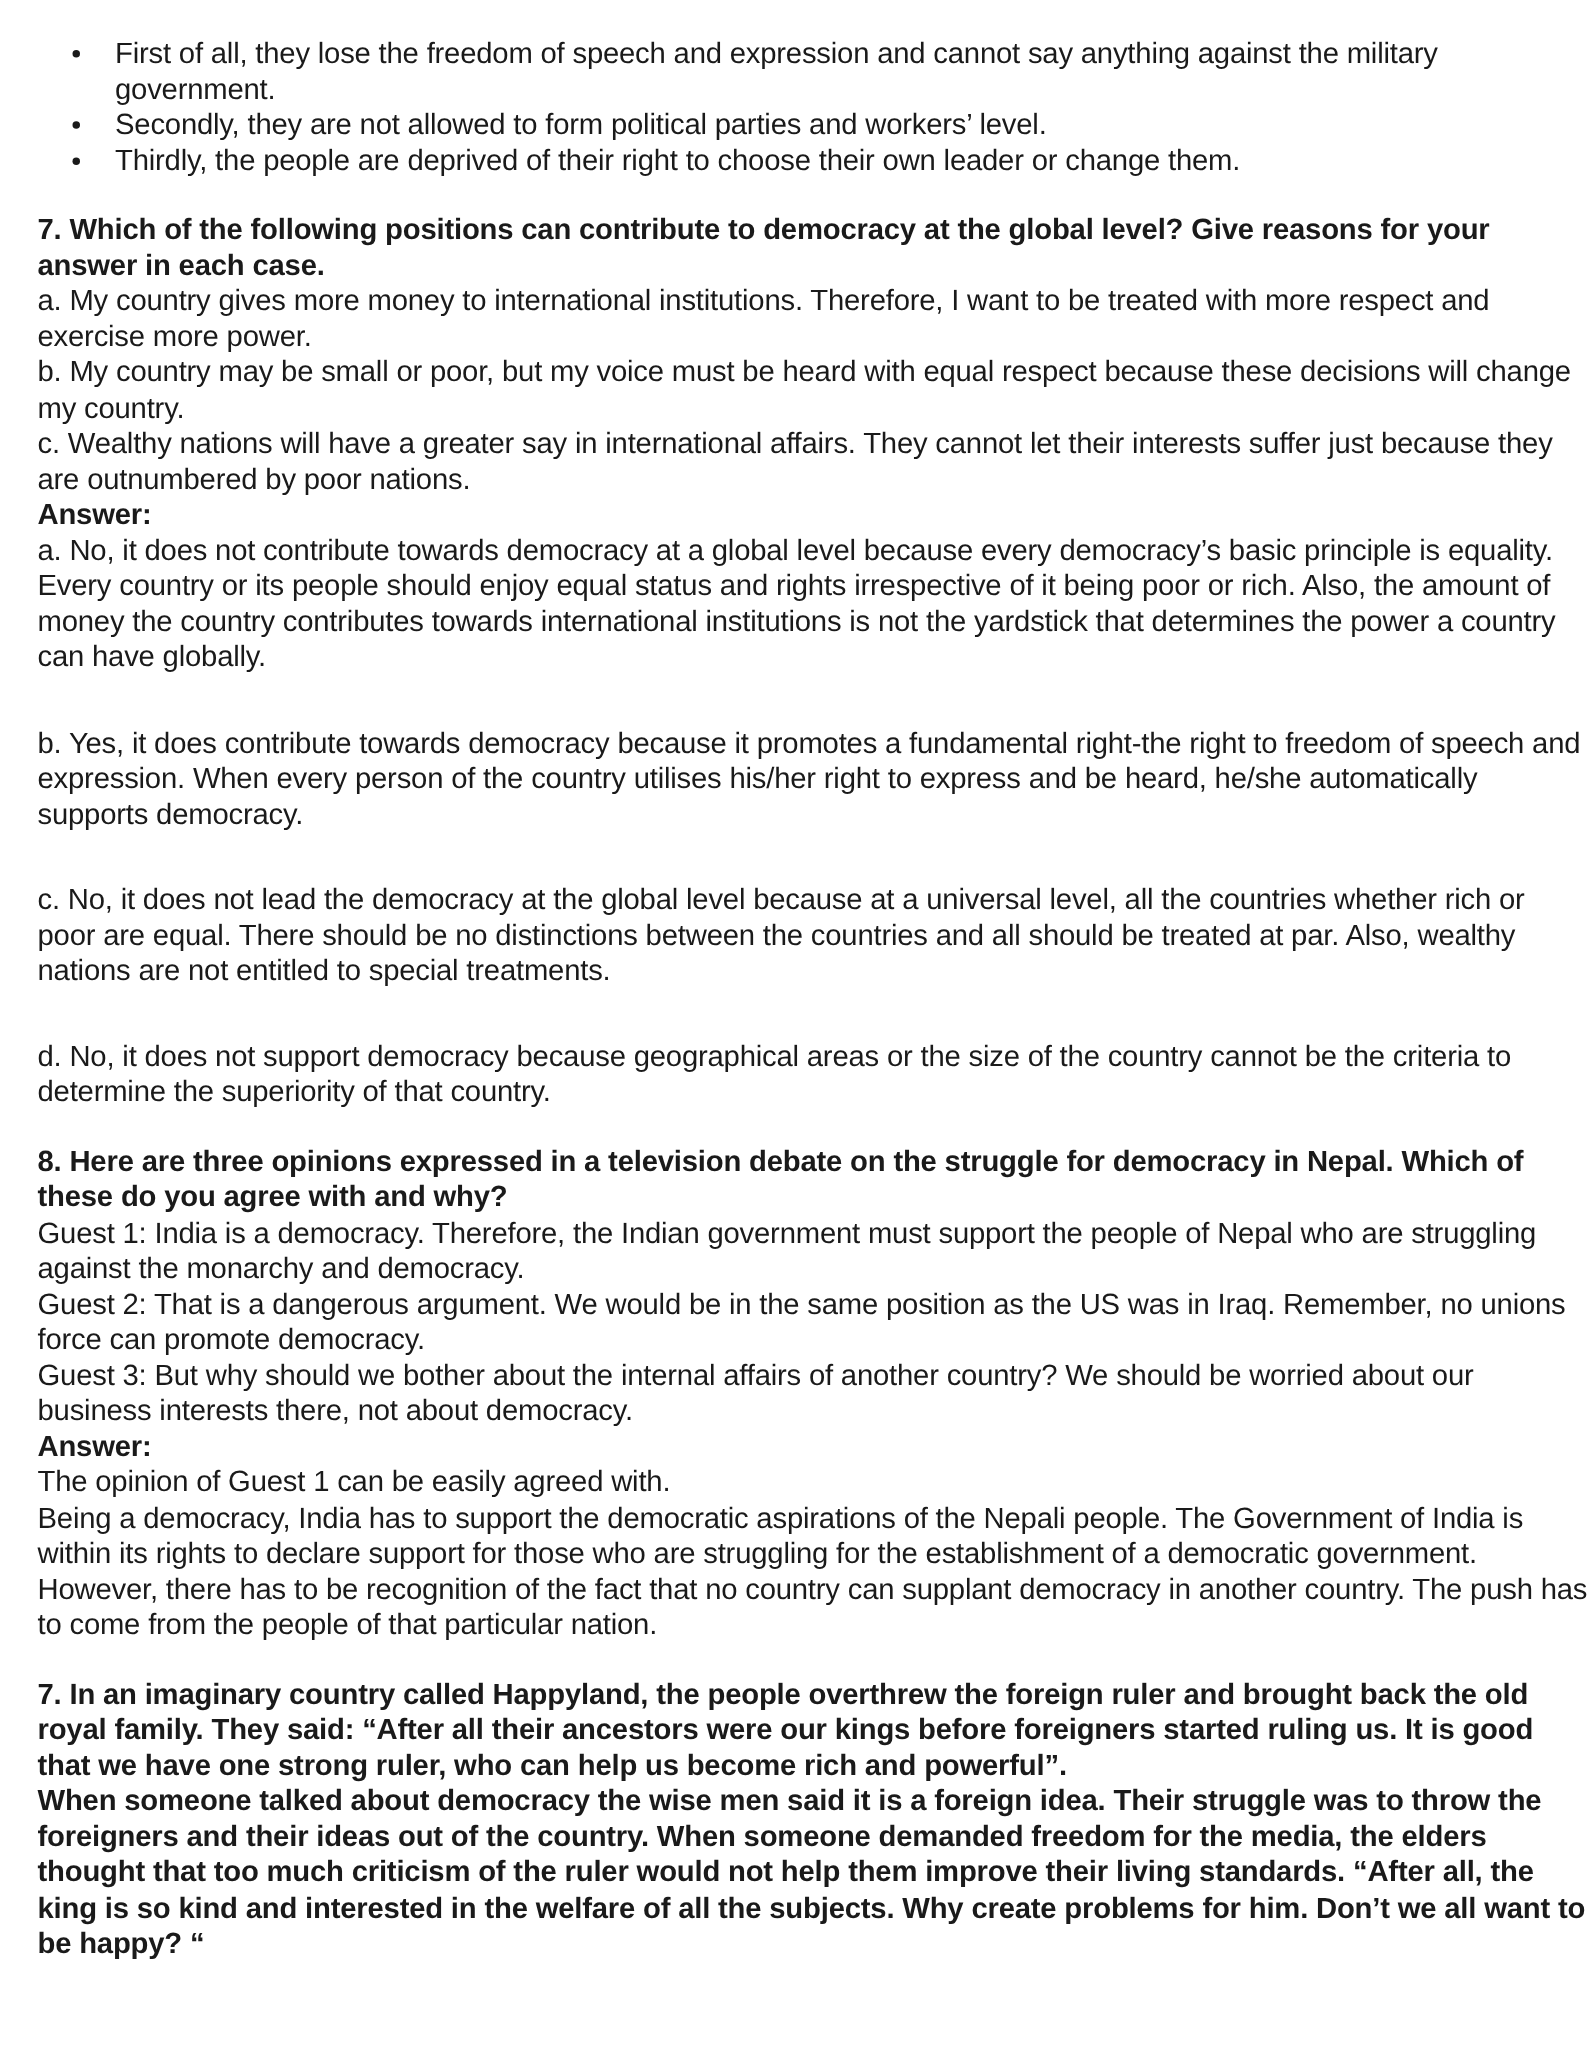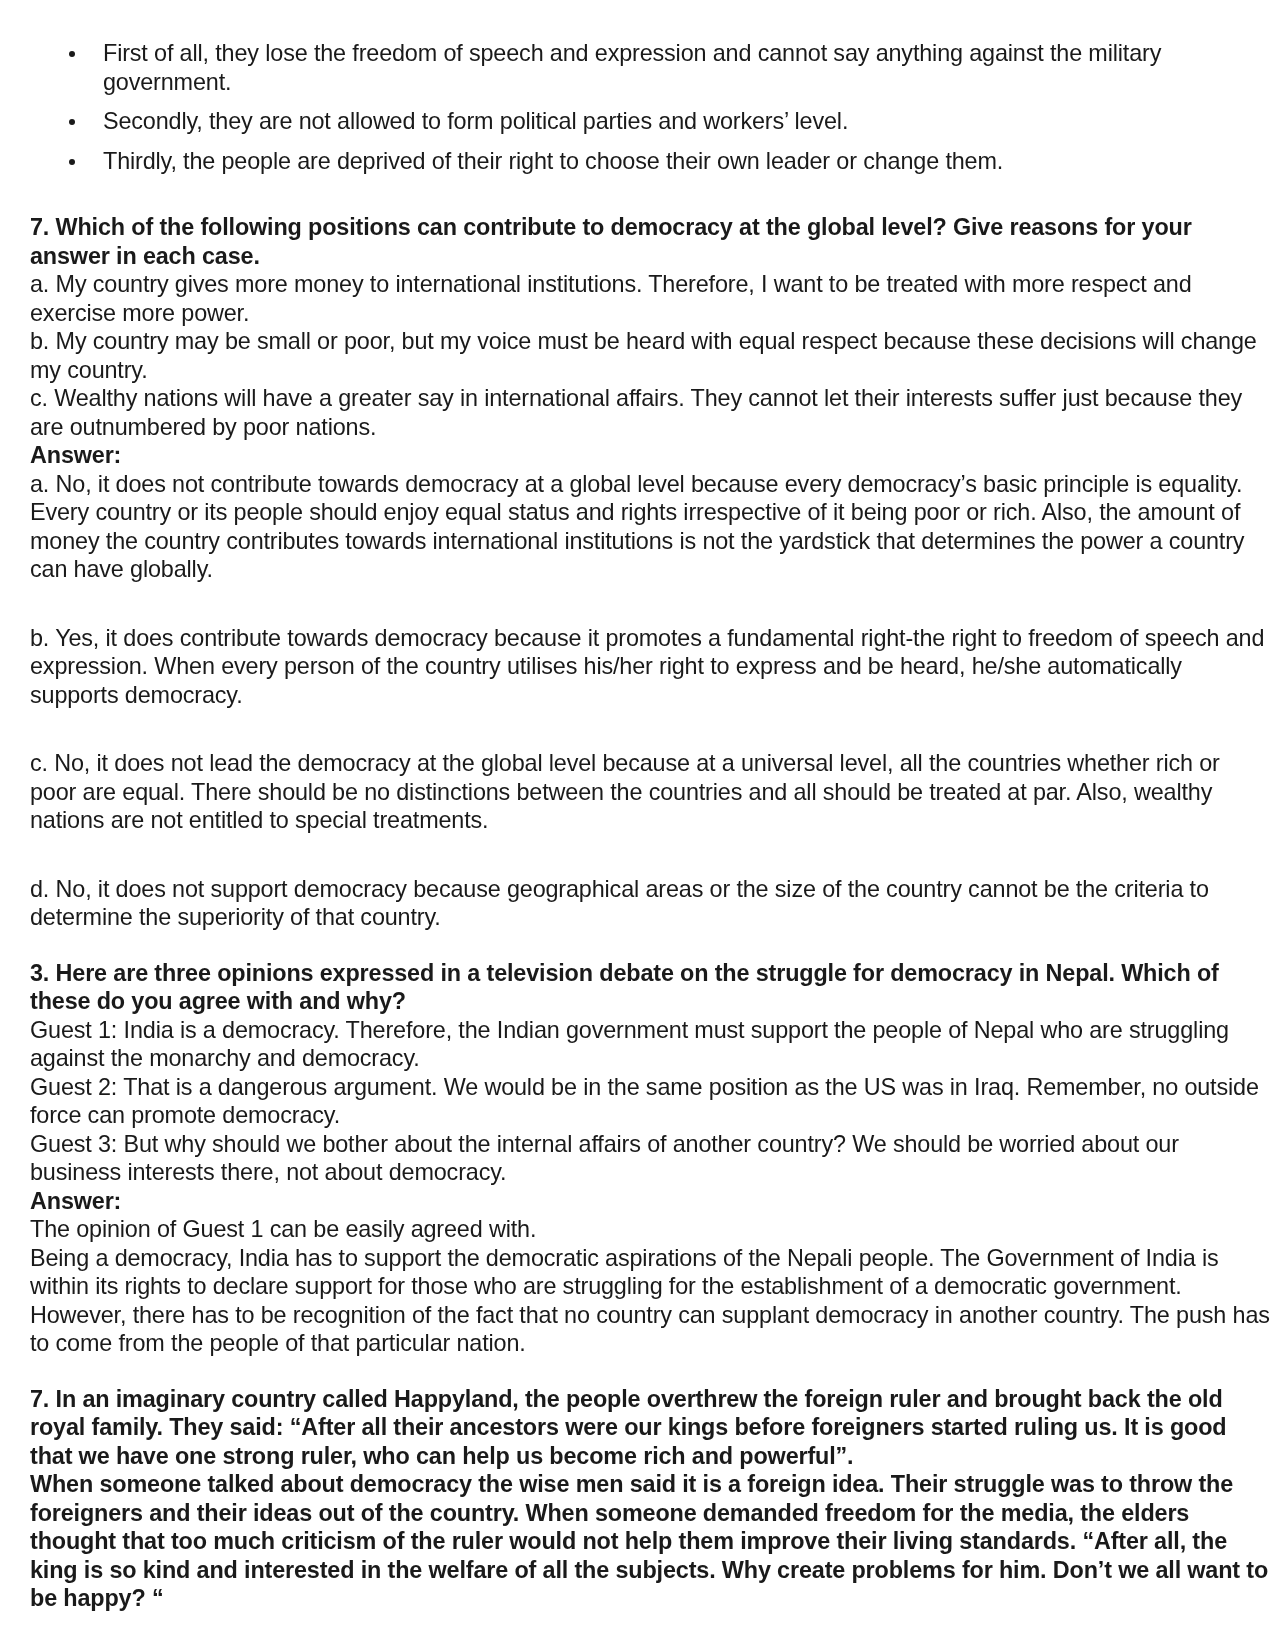--- a/index.html
+++ b/index.html
@@ -21,21 +21,21 @@
       letter-spacing: -0.15px;
     }
     ul.bullets {
       margin: 0;
       padding: 0;
       list-style: none;
     }
     ul.bullets li {
       position: relative;
       padding-left: 62px;
-      margin: 11px;
+      margin: 0;
     }
     ul.bullets li .dot {
       position: absolute;
       left: 28px;
       top: 12px;
       width: 6px;
       height: 6px;
       border-radius: 50%;
       background: #1a1a1a;
     }
@@ -68,23 +68,23 @@
     <p>b. Yes, it does contribute towards democracy because it promotes a fundamental right-the right to freedom of speech and expression. When every person of the country utilises his/her right to express and be heard, he/she automatically supports democracy.</p>
     <div class="gap-lg"></div>
     <p>c. No, it does not lead the democracy at the global level because at a universal level, all the countries whether rich or poor are equal. There should be no distinctions between the countries and all should be treated at par. Also, wealthy nations are not entitled to special treatments.</p>
     <div class="gap-lg"></div>
     <p>d. No, it does not support democracy because geographical areas or the size of the country cannot be the criteria to determine the superiority of that country.</p>
   </section>
 
   <div class="gap-q"></div>
 
   <section>
-    <p class="bold">3. Here are three opinions expressed in a television debate on the struggle for democracy in Nepal. Which of these do you agree with and why?</p>
+    <p class="bold">8. Here are three opinions expressed in a television debate on the struggle for democracy in Nepal. Which of these do you agree with and why?</p>
     <p>Guest 1: India is a democracy. Therefore, the Indian government must support the people of Nepal who are struggling against the monarchy and democracy.</p>
-    <p>Guest 2: That is a dangerous argument. We would be in the same position as the US was in Iraq. Remember, no outside force can promote democracy.</p>
+    <p>Guest 2: That is a dangerous argument. We would be in the same position as the US was in Iraq. Remember, no unions force can promote democracy.</p>
     <p>Guest 3: But why should we bother about the internal affairs of another country? We should be worried about our business interests there, not about democracy.</p>
     <p class="bold">Answer:</p>
     <p>The opinion of Guest 1 can be easily agreed with.</p>
     <p>Being a democracy, India has to support the democratic aspirations of the Nepali people. The Government of India is within its rights to declare support for those who are struggling for the establishment of a democratic government. However, there has to be recognition of the fact that no country can supplant democracy in another country. The push has to come from the people of that particular nation.</p>
   </section>
 
   <div class="gap-q"></div>
 
   <section>
     <p class="bold">7. In an imaginary country called Happyland, the people overthrew the foreign ruler and brought back the old royal family. They said: “After all their ancestors were our kings before foreigners started ruling us. It is good that we have one strong ruler, who can help us become rich and powerful”.</p>

